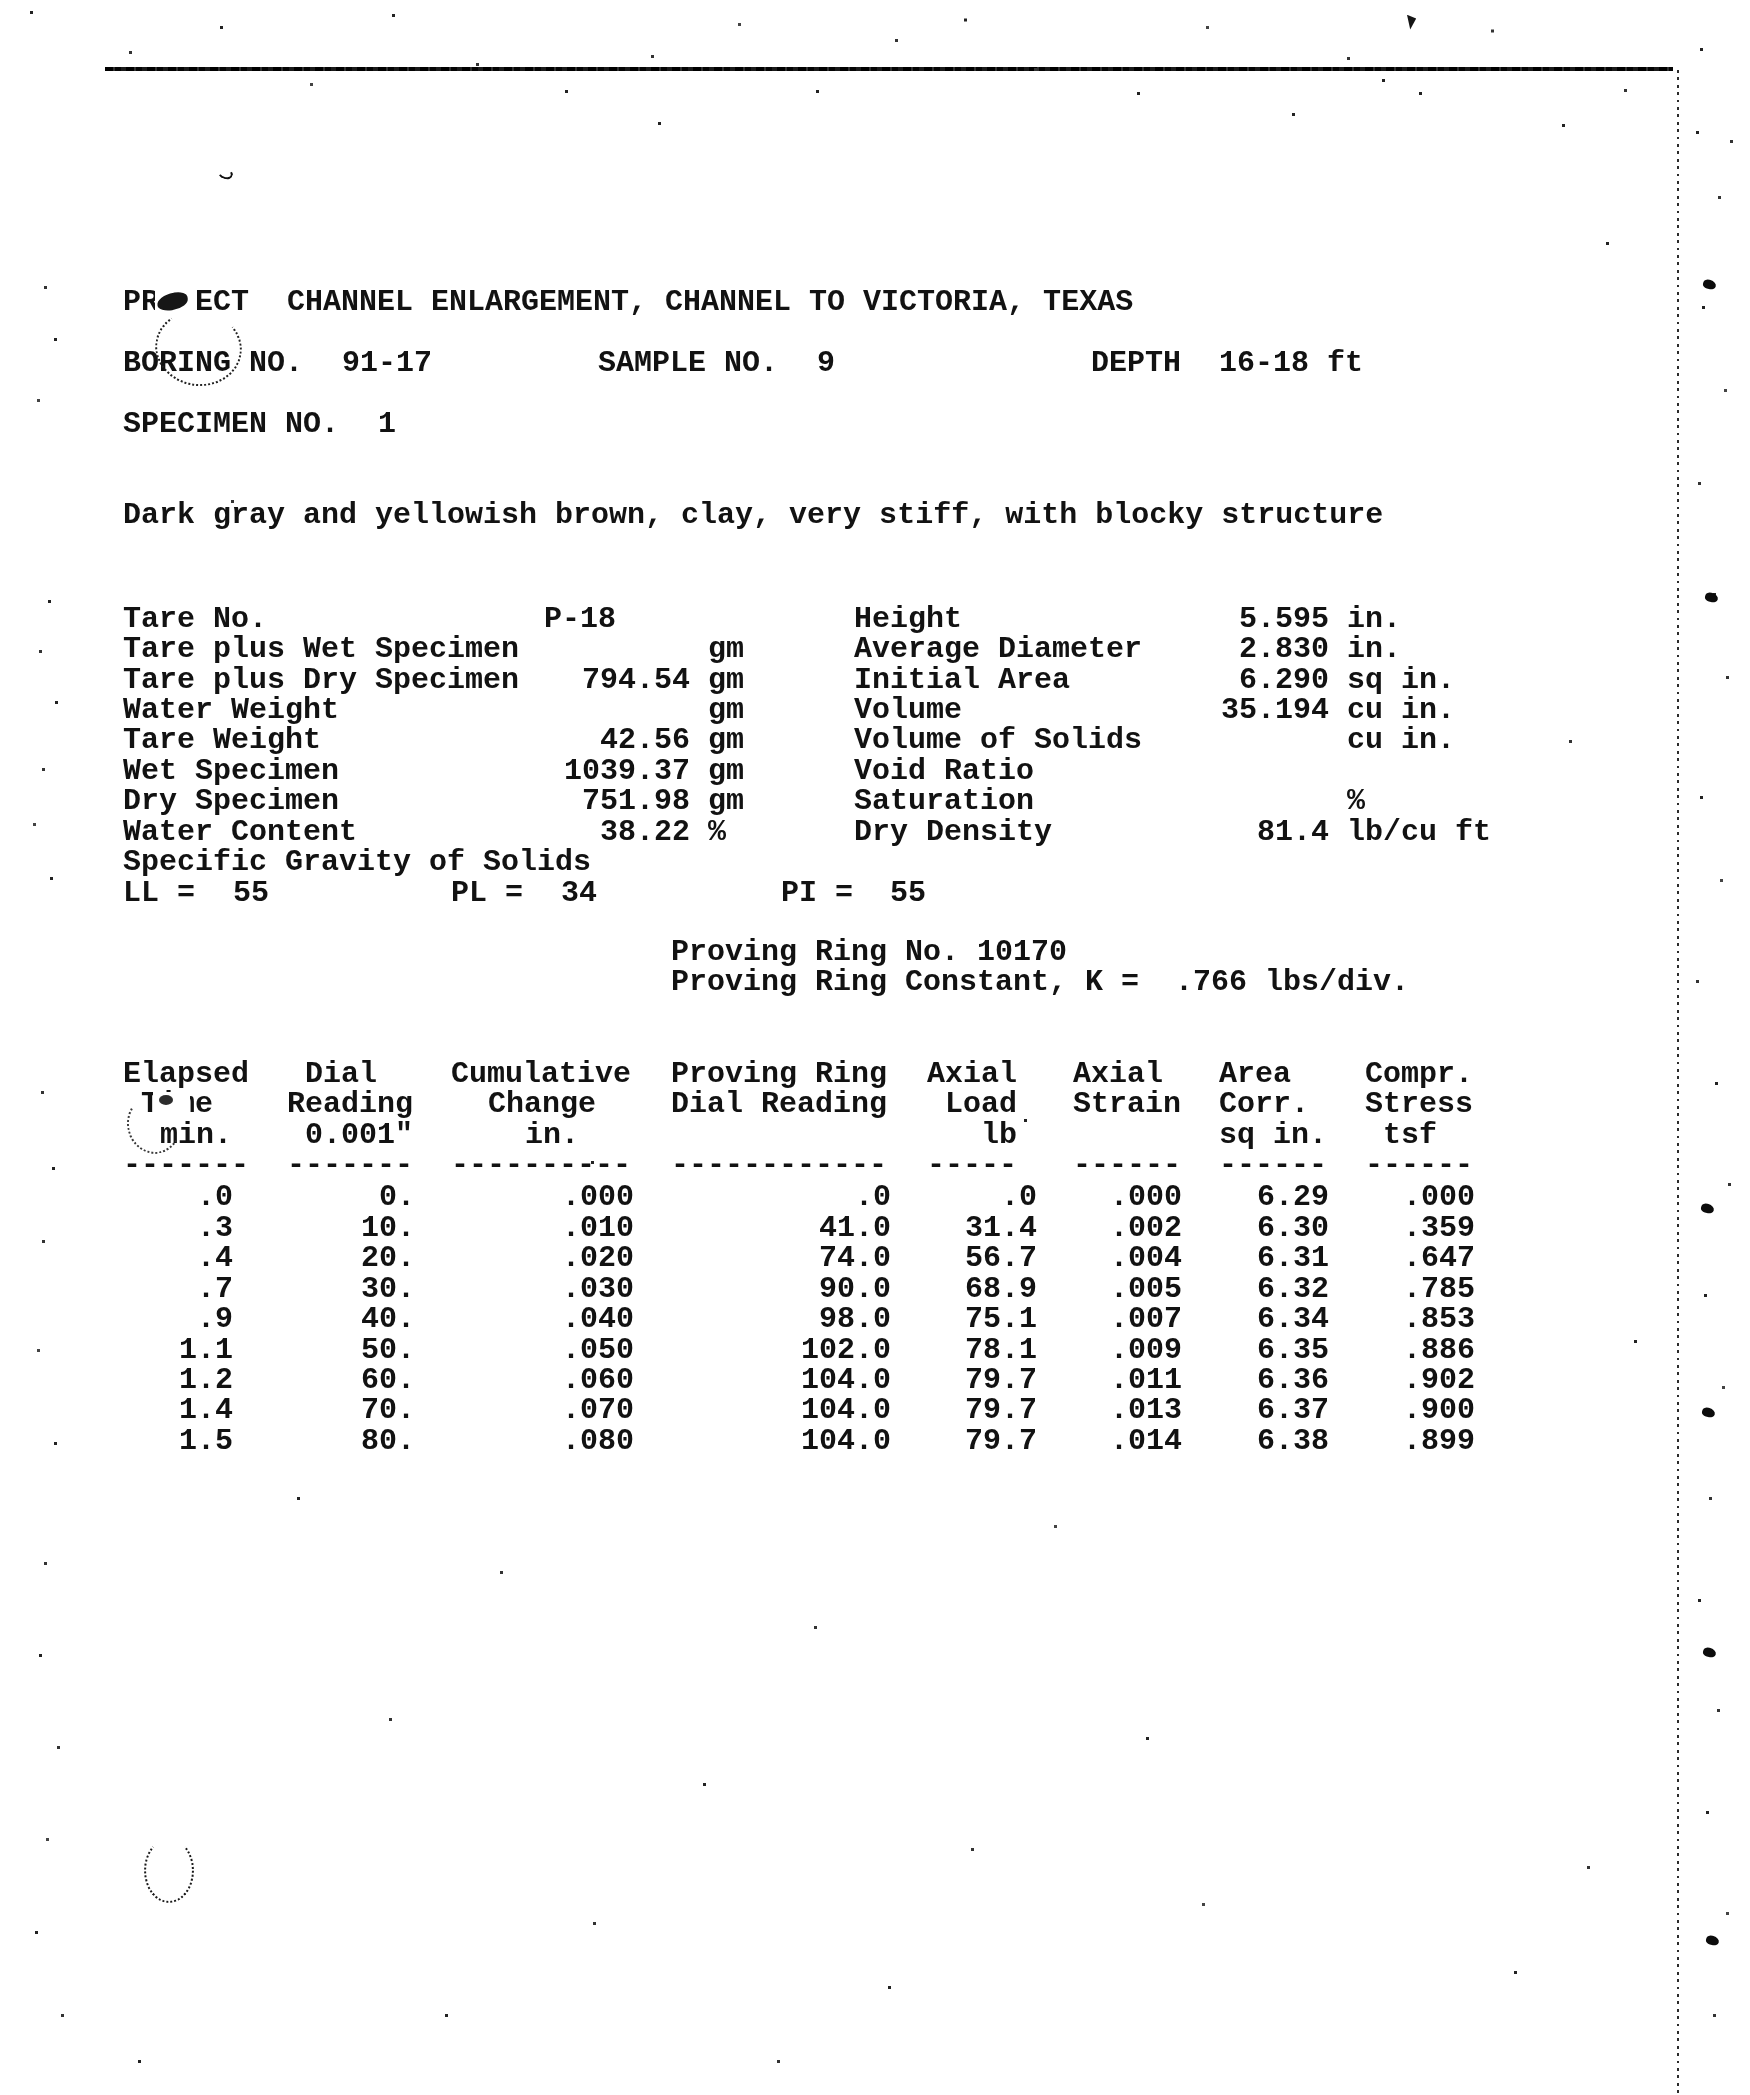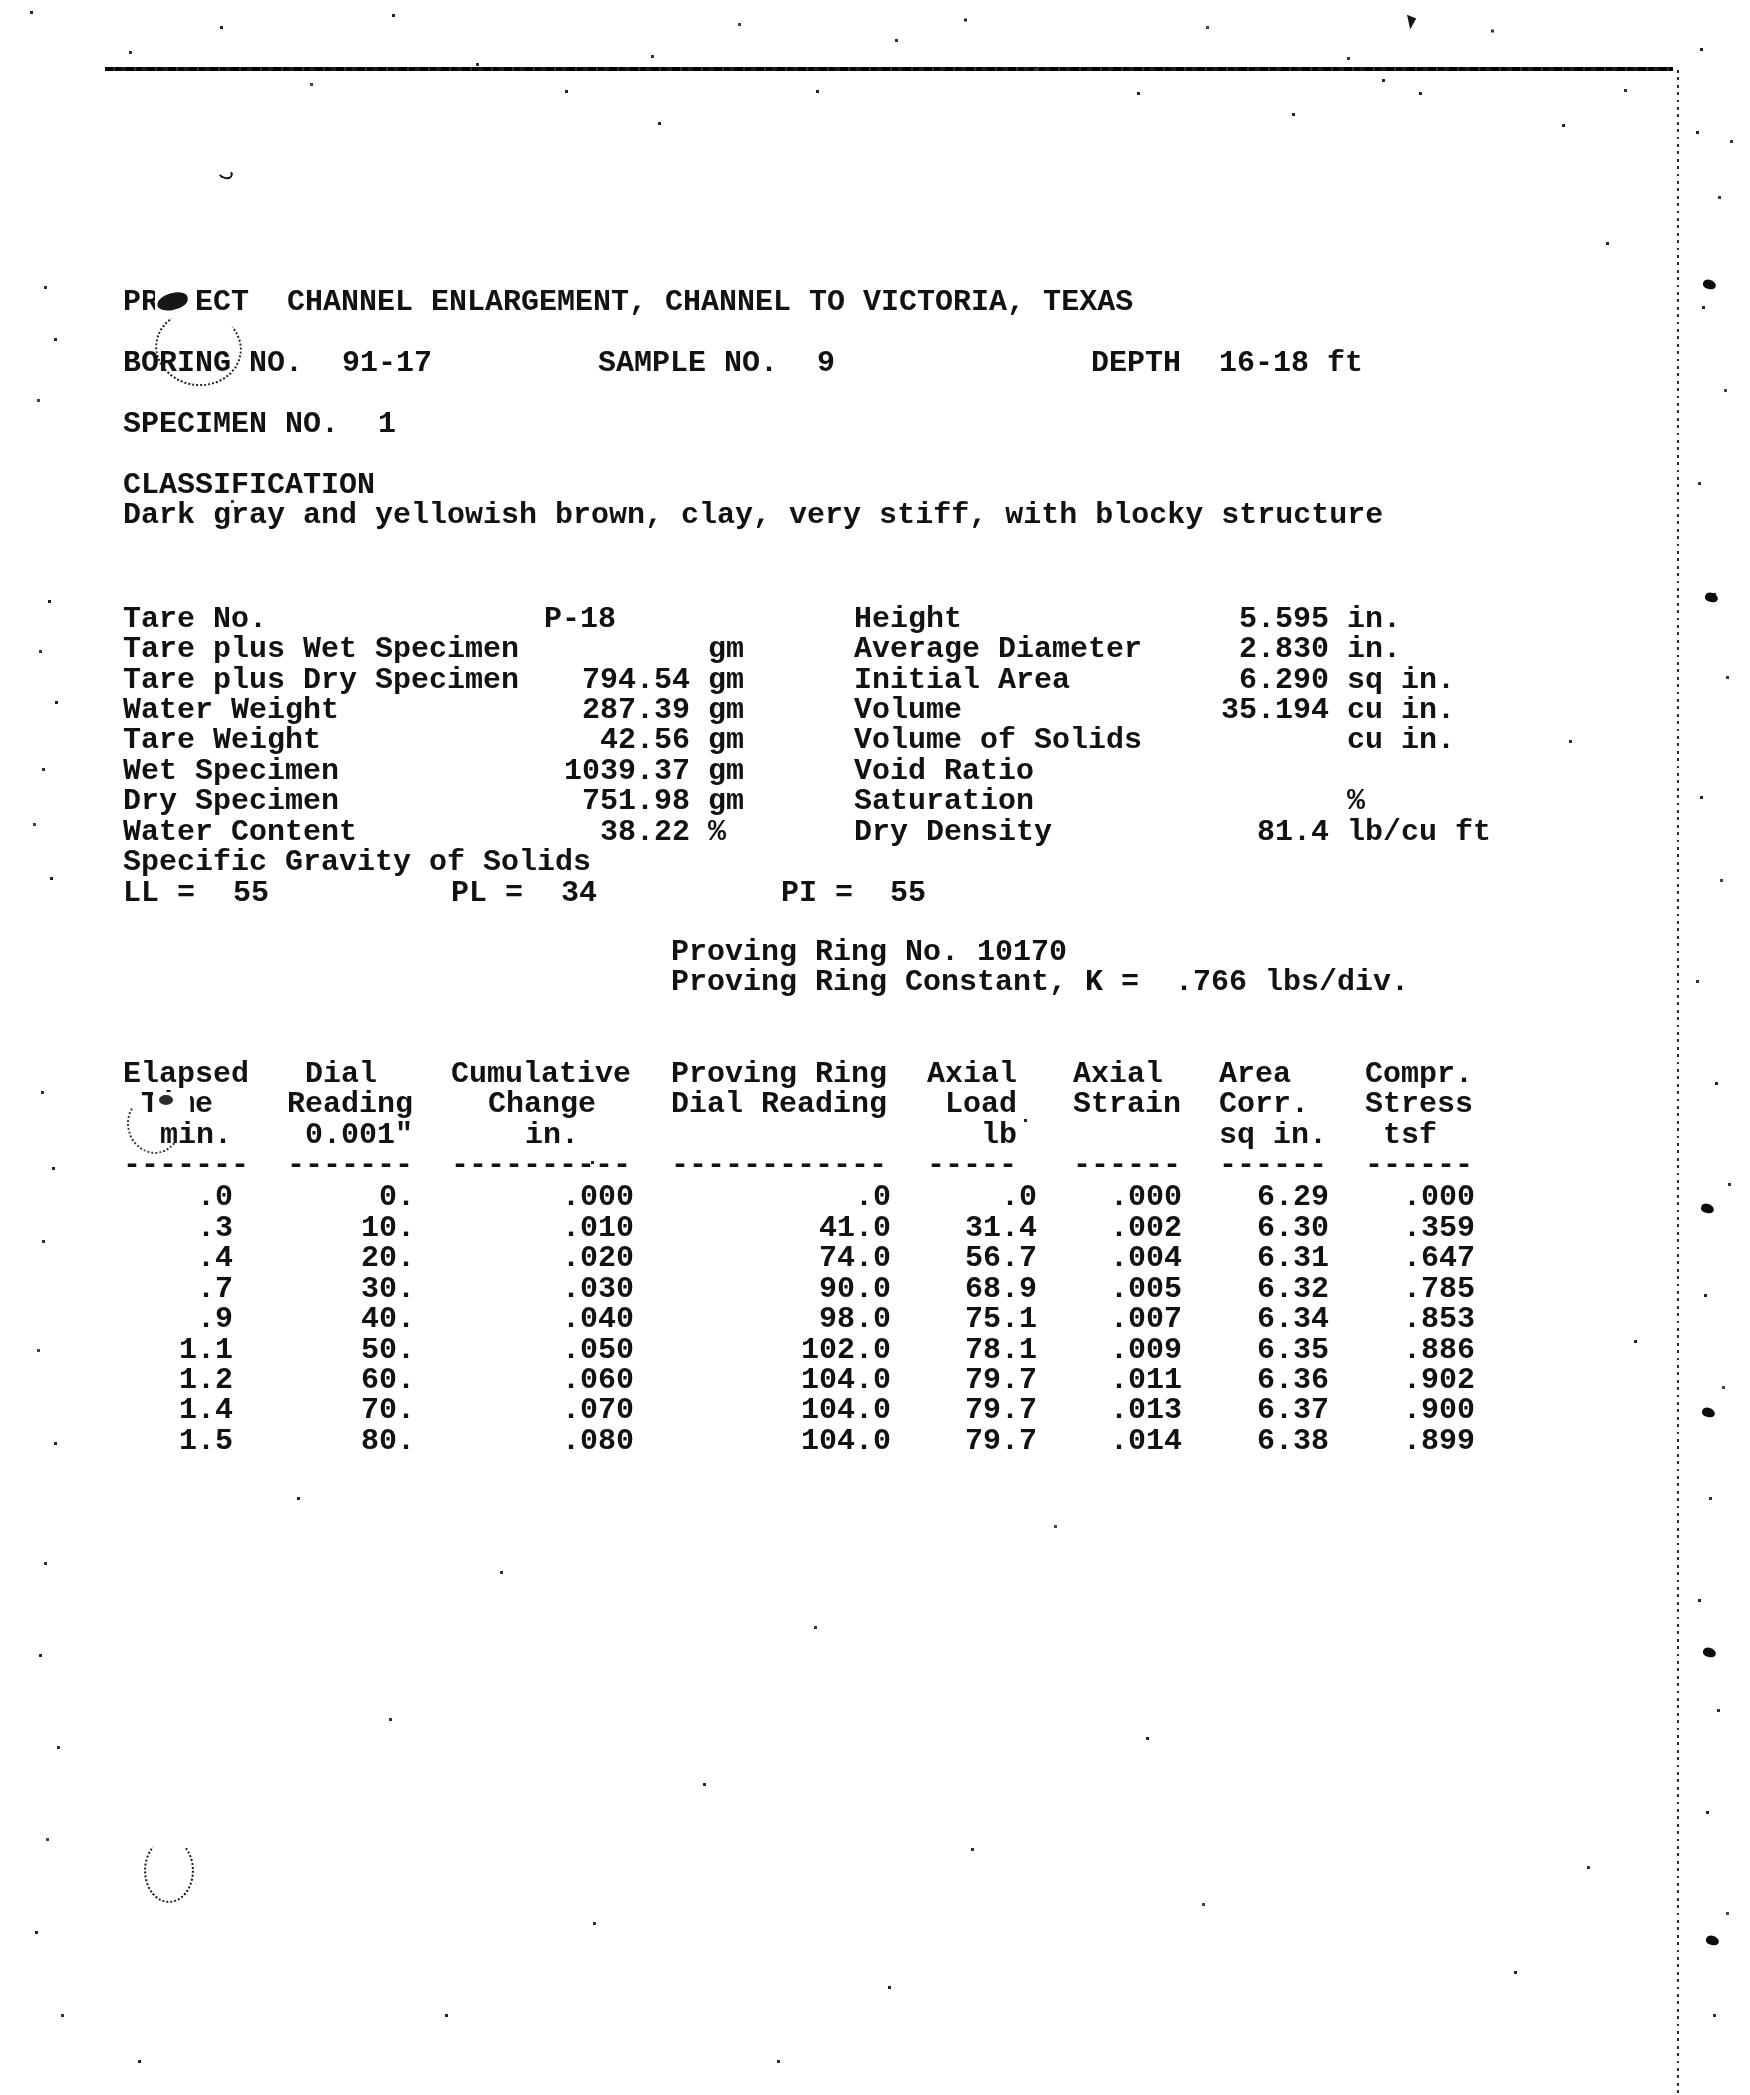--- a/index.html
+++ b/index.html
@@ -95,23 +95,20 @@
     <span class="t" style="left:817px">9</span>
     <span class="t" style="left:1091px">DEPTH</span>
     <span class="t" style="left:1219px">16-18 ft</span>
   </div>
 
   <div class="ln" style="top:409px">
     <span class="t" style="left:123px">SPECIMEN NO.</span>
     <span class="t" style="left:378px">1</span>
   </div>
 
-  <div class="ln" style="top:470px">
-    <span class="t" style="left:123px">CLASSIFICATION</span>
-  </div>
   <div class="ln" style="top:500px">
     <span class="t" style="left:123px">Dark gray and yellowish brown, clay, very stiff, with blocky structure</span>
   </div>
 
   <div class="ln" style="top:604px">
     <span class="t mll">Tare No.</span>
     <span class="t mlv p18">P-18</span>
     <span class="t mlu"></span>
     <span class="t mrl">Height</span>
     <span class="t mrv">5.595</span>
@@ -127,21 +124,20 @@
   <div class="ln" style="top:665px">
     <span class="t mll">Tare plus Dry Specimen</span>
     <span class="t mlv">794.54</span>
     <span class="t mlu">gm</span>
     <span class="t mrl">Initial Area</span>
     <span class="t mrv">6.290</span>
     <span class="t mru">sq in.</span>
   </div>
   <div class="ln" style="top:695px">
     <span class="t mll">Water Weight</span>
-    <span class="t mlv">287.39</span>
     <span class="t mlu">gm</span>
     <span class="t mrl">Volume</span>
     <span class="t mrv">35.194</span>
     <span class="t mru">cu in.</span>
   </div>
   <div class="ln" style="top:725px">
     <span class="t mll">Tare Weight</span>
     <span class="t mlv">42.56</span>
     <span class="t mlu">gm</span>
     <span class="t mrl">Volume of Solids</span>

